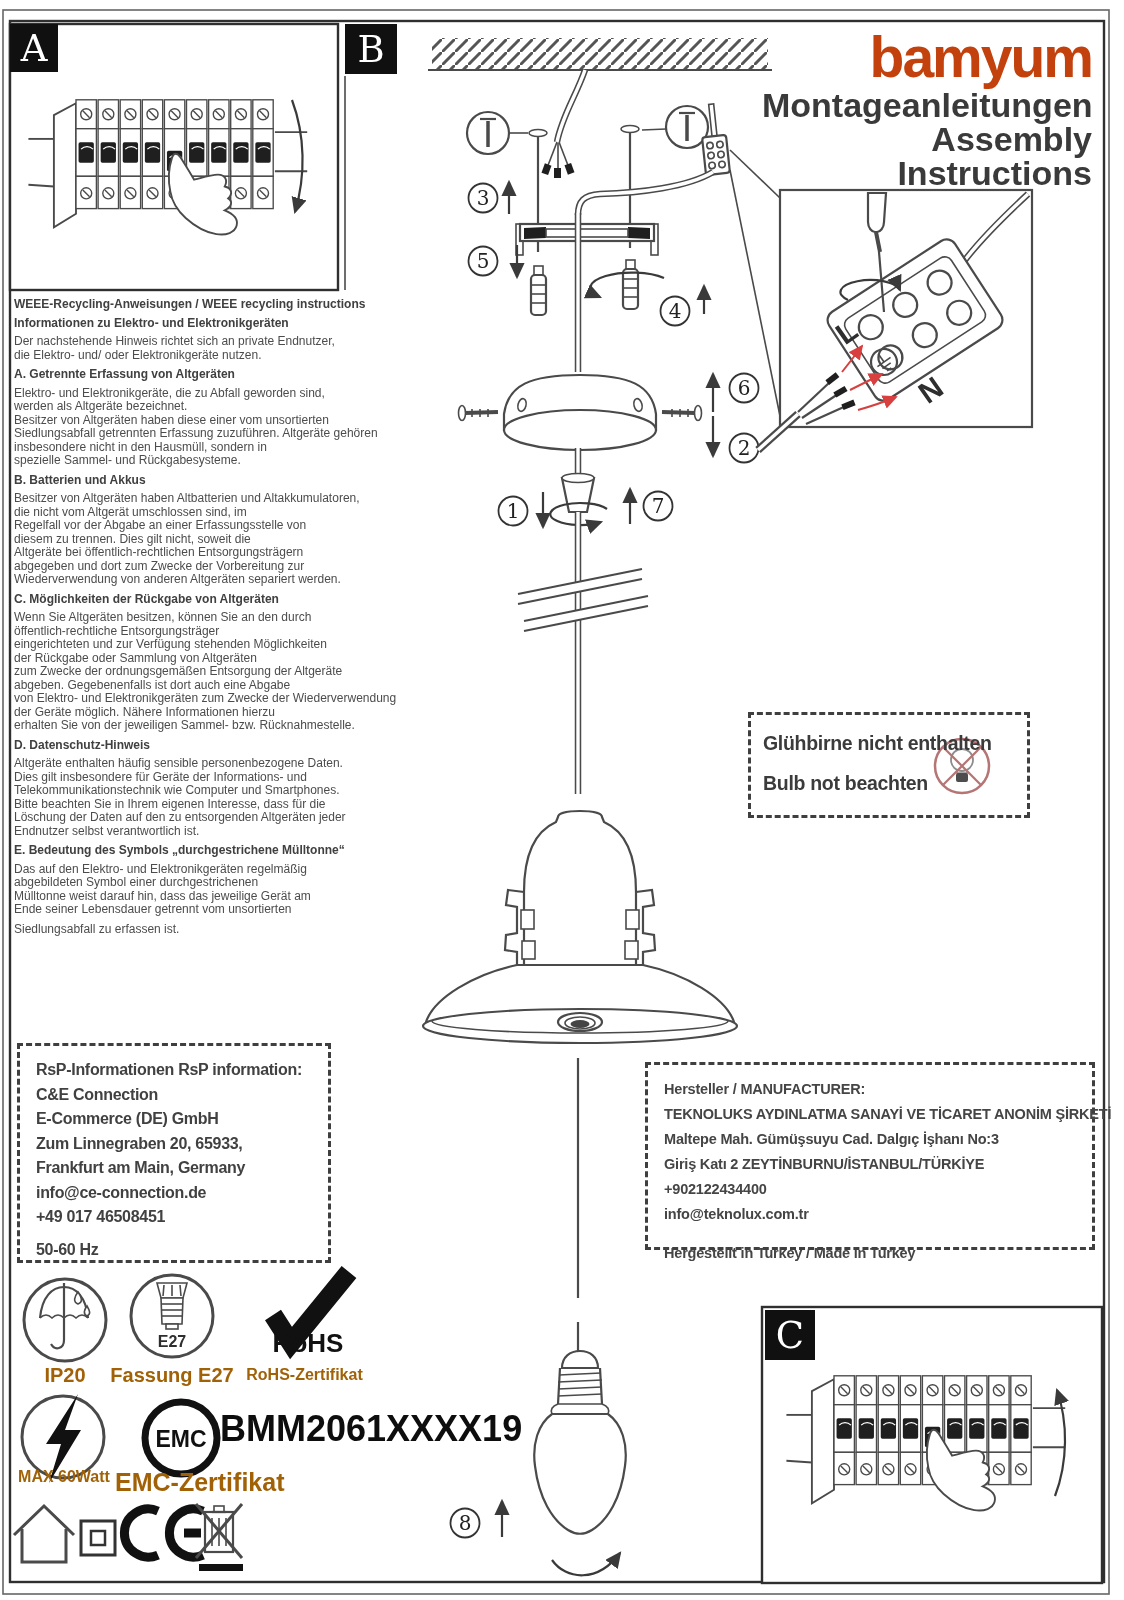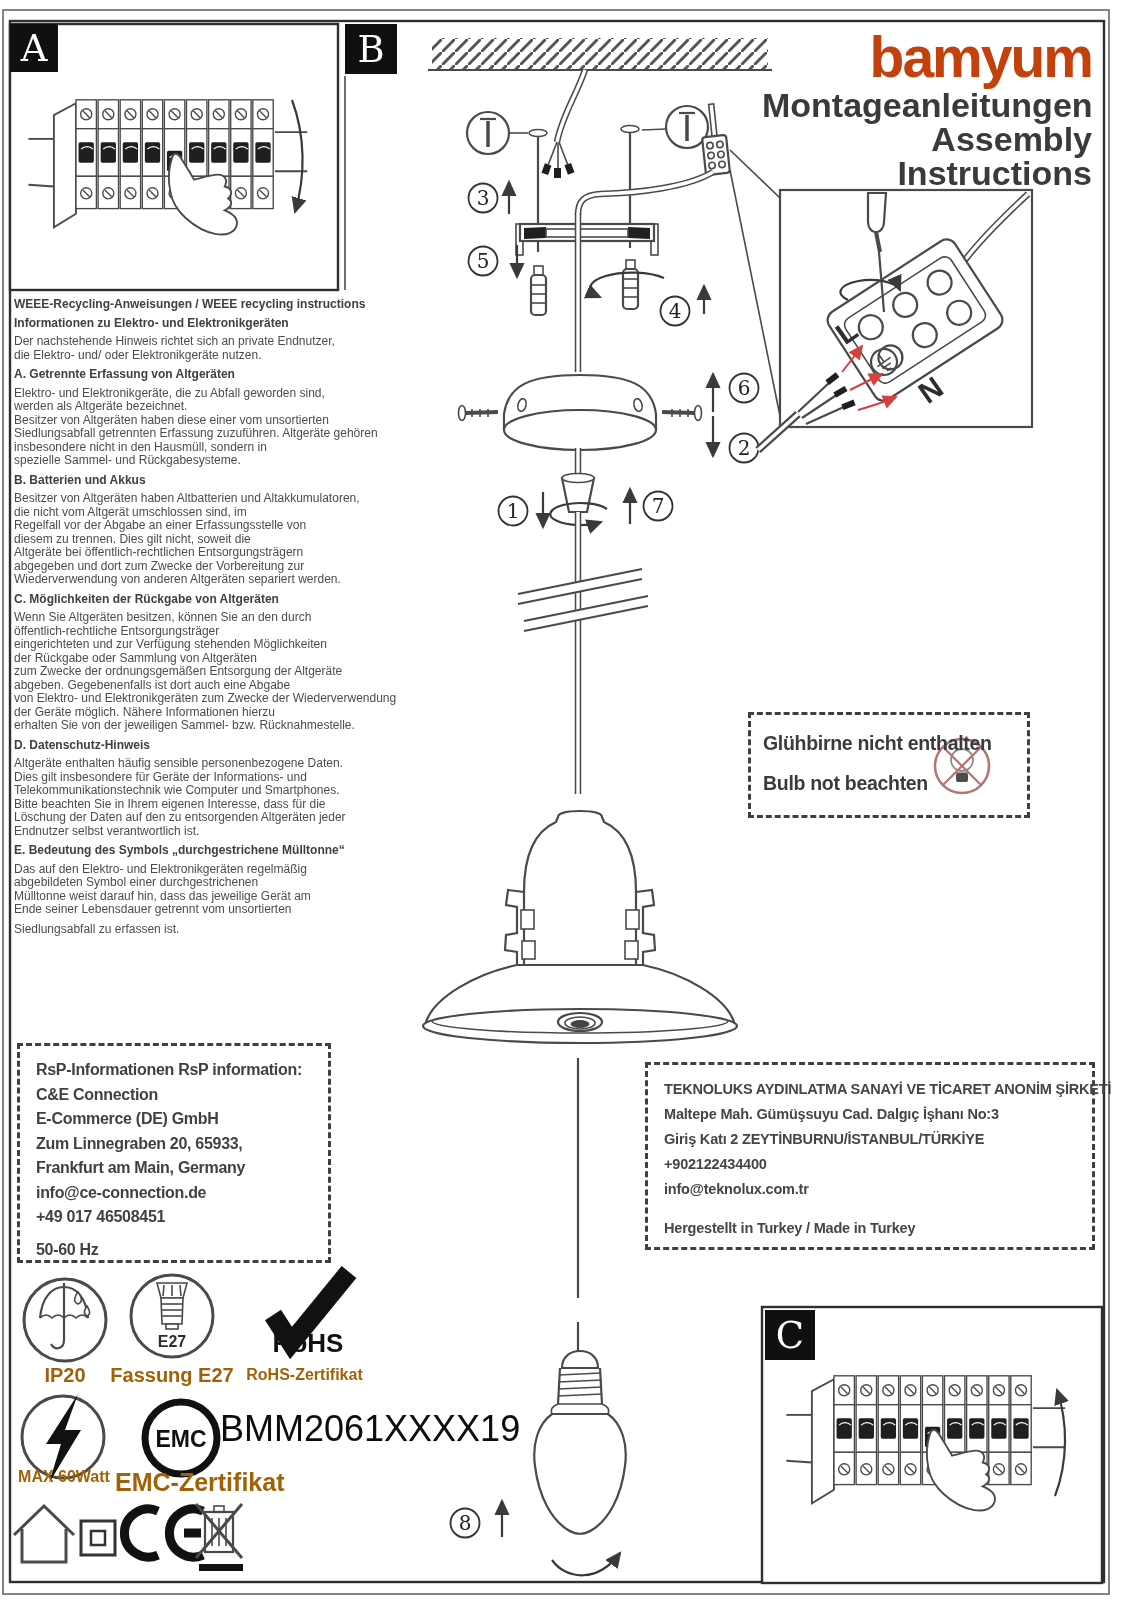--- a/index.html
+++ b/index.html
@@ -33,21 +33,21 @@
   .dashbox{border:3px dashed #3f3f3f;background:transparent;}
   .bulbbox{left:748px;top:712px;width:264px;height:92px;padding:8px 0 0 12px;}
   .bulbbox div{font-weight:bold;font-size:19.5px;letter-spacing:-0.3px;line-height:40px;color:#3b3b3b;}
   .rspbox{left:17px;top:1043px;width:278px;height:202px;padding:12px 14px 0 16px;}
   .rspbox div{font-weight:bold;font-size:16px;letter-spacing:-0.3px;line-height:24.5px;color:#414141;white-space:nowrap;}
   .rspbox .hz{margin-top:8px;}
   .manbox{left:645px;top:1062px;width:414px;height:158px;padding:12px 14px 12px 16px;}
   .manbox div{font-weight:bold;font-size:14.5px;letter-spacing:-0.2px;line-height:25px;color:#454545;white-space:nowrap;}
   .manbox .ft{margin-top:14px;}
   .certlbl{font-weight:bold;color:#a16207;text-align:center;white-space:nowrap;}
-  .model{left:220px;top:1408px;font-weight:normal;font-size:36px;letter-spacing:0px;color:#0d0d0d;}
+  .model{left:220px;top:1408px;font-weight:bold;font-size:36px;letter-spacing:0px;color:#0d0d0d;}
 </style>
 </head>
 <body>
 
 <div class="page">
 
   <svg class="abs" style="left:0;top:0;z-index:1" width="1124" height="1600" viewBox="0 0 1124 1600">
     <defs>
       <pattern id="hatch" width="13" height="13" patternUnits="userSpaceOnUse">
         <path d="M-3,16 L16,-3" stroke="#555" stroke-width="3" fill="none"></path>
@@ -506,20 +506,21 @@
     <div>C&amp;E Connection</div>
     <div>E-Commerce (DE) GmbH</div>
     <div>Zum Linnegraben 20, 65933,</div>
     <div>Frankfurt am Main, Germany</div>
     <div>info@ce-connection.de</div>
     <div>+49 017 46508451</div>
     <div class="hz">50-60 Hz</div>
   </div>
 
   <div class="abs dashbox manbox" style="z-index:2">
+    <div>Hersteller / MANUFACTURER:</div>
     <div>TEKNOLUKS AYDINLATMA SANAYİ VE TİCARET ANONİM ŞİRKETİ</div>
     <div>Maltepe Mah. Gümüşsuyu Cad. Dalgıç İşhanı No:3</div>
     <div>Giriş Katı 2 ZEYTİNBURNU/İSTANBUL/TÜRKİYE</div>
     <div>+902122434400</div>
     <div>info@teknolux.com.tr</div>
     <div class="ft">Hergestellt in Turkey / Made in Turkey</div>
   </div>
 
   <div class="abs certlbl" style="z-index:2;left:20px;top:1364px;width:90px;font-size:20px">IP20</div>
   <div class="abs certlbl" style="z-index:2;left:102px;top:1364px;width:140px;font-size:20px">Fassung E27</div>

